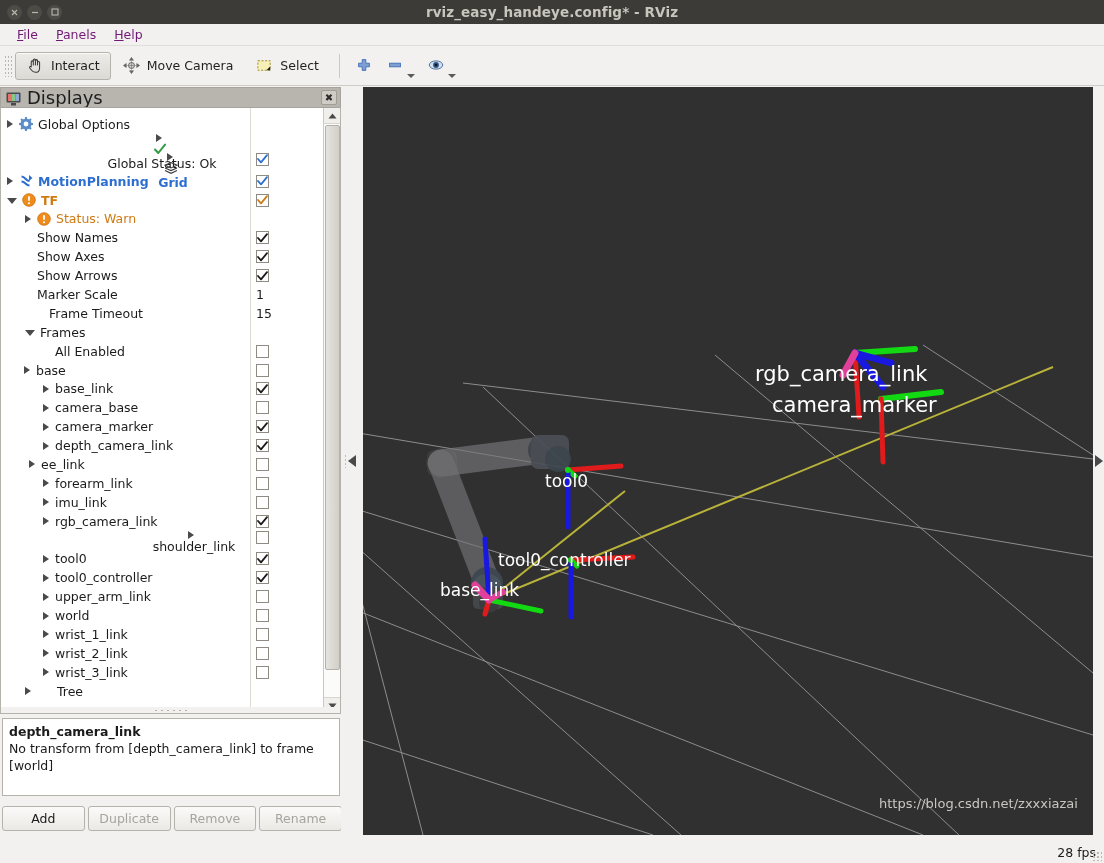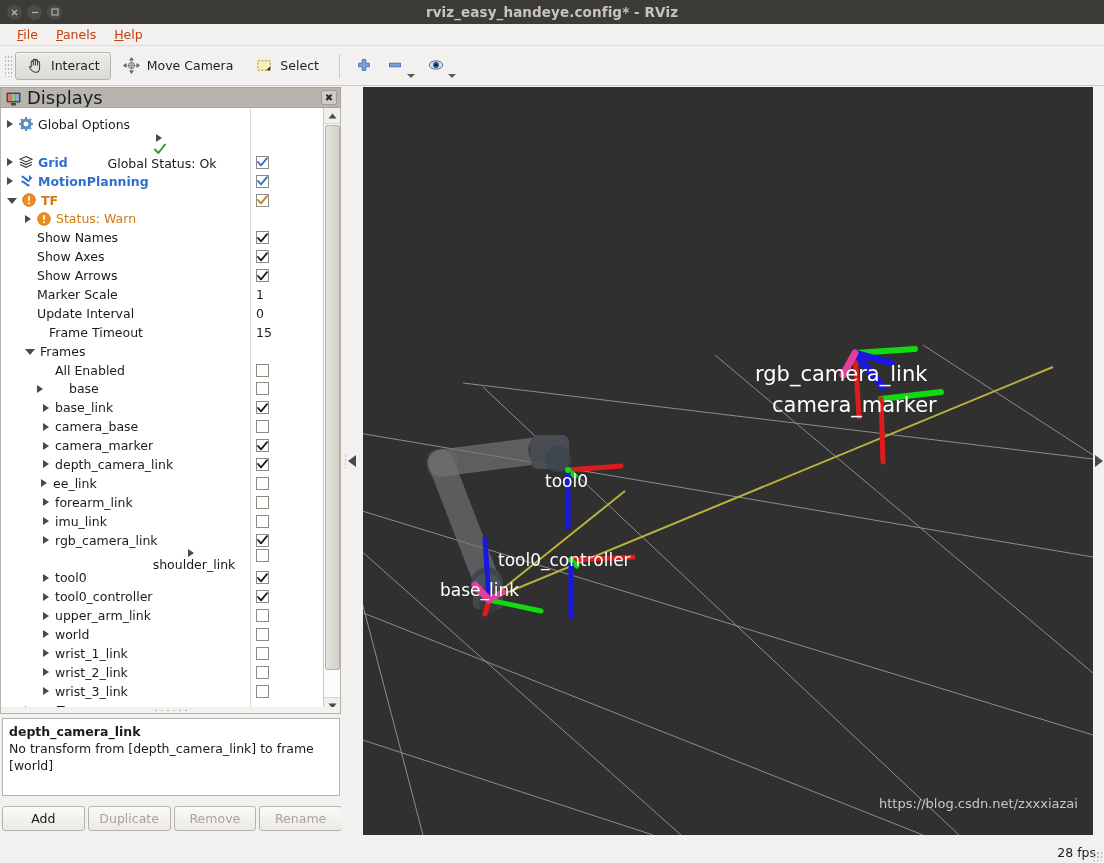--- a/index.html
+++ b/index.html
@@ -39,21 +39,21 @@
 
   
   #menubar {
     position: absolute; left: 0; top: 24px; width: 1104px; height: 22px;
     background: #f2f1f0;
     display: flex; align-items: center;
     padding-left: 8px;
     border-bottom: 1px solid #e0ded9;
   }
   .menu-item {
-    font-size: 12.5px; color: #c2410c; padding: 2px 9px;
+    font-size: 12.5px; color: #701a75; padding: 2px 9px;
     cursor: default;
   }
   .menu-item u { text-decoration: underline; }
 
   
   #toolbar {
     position: absolute; left: 0; top: 46px; width: 1104px; height: 40px;
     background: #f2f1f0;
     display: flex; align-items: center;
     border-bottom: 1px solid #cfccc6;
@@ -399,21 +399,21 @@
               </svg></span>
             <span class="tname ">Global Options</span>
           </div>
           <div class="trow" style="padding-left: 0; flex-direction: column;">
             <span class="tw-arrow"></span>
             <span class="ticon"><svg viewBox="0 0 14 14" width="14" height="14">
                 <path d="M2 7.5L5.3 11L12 2.6" stroke="#2f9e3f" stroke-width="2" fill="none" stroke-linecap="round" stroke-linejoin="round"></path>
               </svg></span>
             <span class="tname ">Global Status: Ok</span>
           </div>
-          <div class="trow" style="padding-left: 6px;">
+          <div class="trow" style="padding-left: 22px; flex-direction: column;">
             <span class="tw-arrow"></span>
             <span class="ticon"><svg viewBox="0 0 14 14" width="14" height="14">
                 <g fill="none" stroke="#3b3b3b" stroke-width="1.1">
                   <path d="M7 1.5L13 4.2 7 6.9 1 4.2z"></path>
                   <path d="M1 6.9l6 2.7 6-2.7"></path>
                   <path d="M1 9.6l6 2.7 6-2.7"></path>
                 </g>
               </svg></span>
             <span class="tname blue">Grid</span>
             <span class="cbox">
@@ -484,40 +484,35 @@
               <svg width="11" height="10" viewBox="0 0 11 10">
                 <path d="M1 5L4 8.4L10 1.2" stroke="#1b1b1b" stroke-width="1.8" fill="none" stroke-linecap="round" stroke-linejoin="round"></path>
               </svg>
             </span>
           </div>
           <div class="trow" style="padding-left: 24px;">
             <span class="tw-spacer"></span>
             <span class="tname ">Marker Scale</span>
             <span class="val">1</span>
           </div>
-          <div class="trow" style="padding-left: 24px;">
-            <span class="tw-spacer"></span>
-            <span class="tname ">Update Interval</span>
-            <span class="val">0</span>
-          </div>
           <div class="trow" style="padding-left: 36px;">
             <span class="tw-spacer"></span>
             <span class="tname ">Frame Timeout</span>
             <span class="val">15</span>
           </div>
           <div class="trow" style="padding-left: 24px;">
             <span class="tw-arrow open"></span>
             <span class="tname ">Frames</span>
           </div>
           <div class="trow" style="padding-left: 42px;">
             <span class="tw-spacer"></span>
             <span class="tname ">All Enabled</span>
             <span class="cbox"></span>
           </div>
-          <div class="trow" style="padding-left: 36px; gap: 20px;">
+          <div class="trow" style="padding-left: 23px;">
             <span class="tw-arrow"></span>
             <span class="tname ">base</span>
             <span class="cbox"></span>
           </div>
           <div class="trow" style="padding-left: 42px;">
             <span class="tw-arrow"></span>
             <span class="tname ">base_link</span>
             <span class="cbox">
               <svg width="11" height="10" viewBox="0 0 11 10">
                 <path d="M1 5L4 8.4L10 1.2" stroke="#1b1b1b" stroke-width="1.8" fill="none" stroke-linecap="round" stroke-linejoin="round"></path>
@@ -540,21 +535,21 @@
           </div>
           <div class="trow" style="padding-left: 42px;">
             <span class="tw-arrow"></span>
             <span class="tname ">depth_camera_link</span>
             <span class="cbox">
               <svg width="11" height="10" viewBox="0 0 11 10">
                 <path d="M1 5L4 8.4L10 1.2" stroke="#1b1b1b" stroke-width="1.8" fill="none" stroke-linecap="round" stroke-linejoin="round"></path>
               </svg>
             </span>
           </div>
-          <div class="trow" style="padding-left: 40px;">
+          <div class="trow" style="padding-left: 28px;">
             <span class="tw-arrow"></span>
             <span class="tname ">ee_link</span>
             <span class="cbox"></span>
           </div>
           <div class="trow" style="padding-left: 42px;">
             <span class="tw-arrow"></span>
             <span class="tname ">forearm_link</span>
             <span class="cbox"></span>
           </div>
           <div class="trow" style="padding-left: 42px;">

